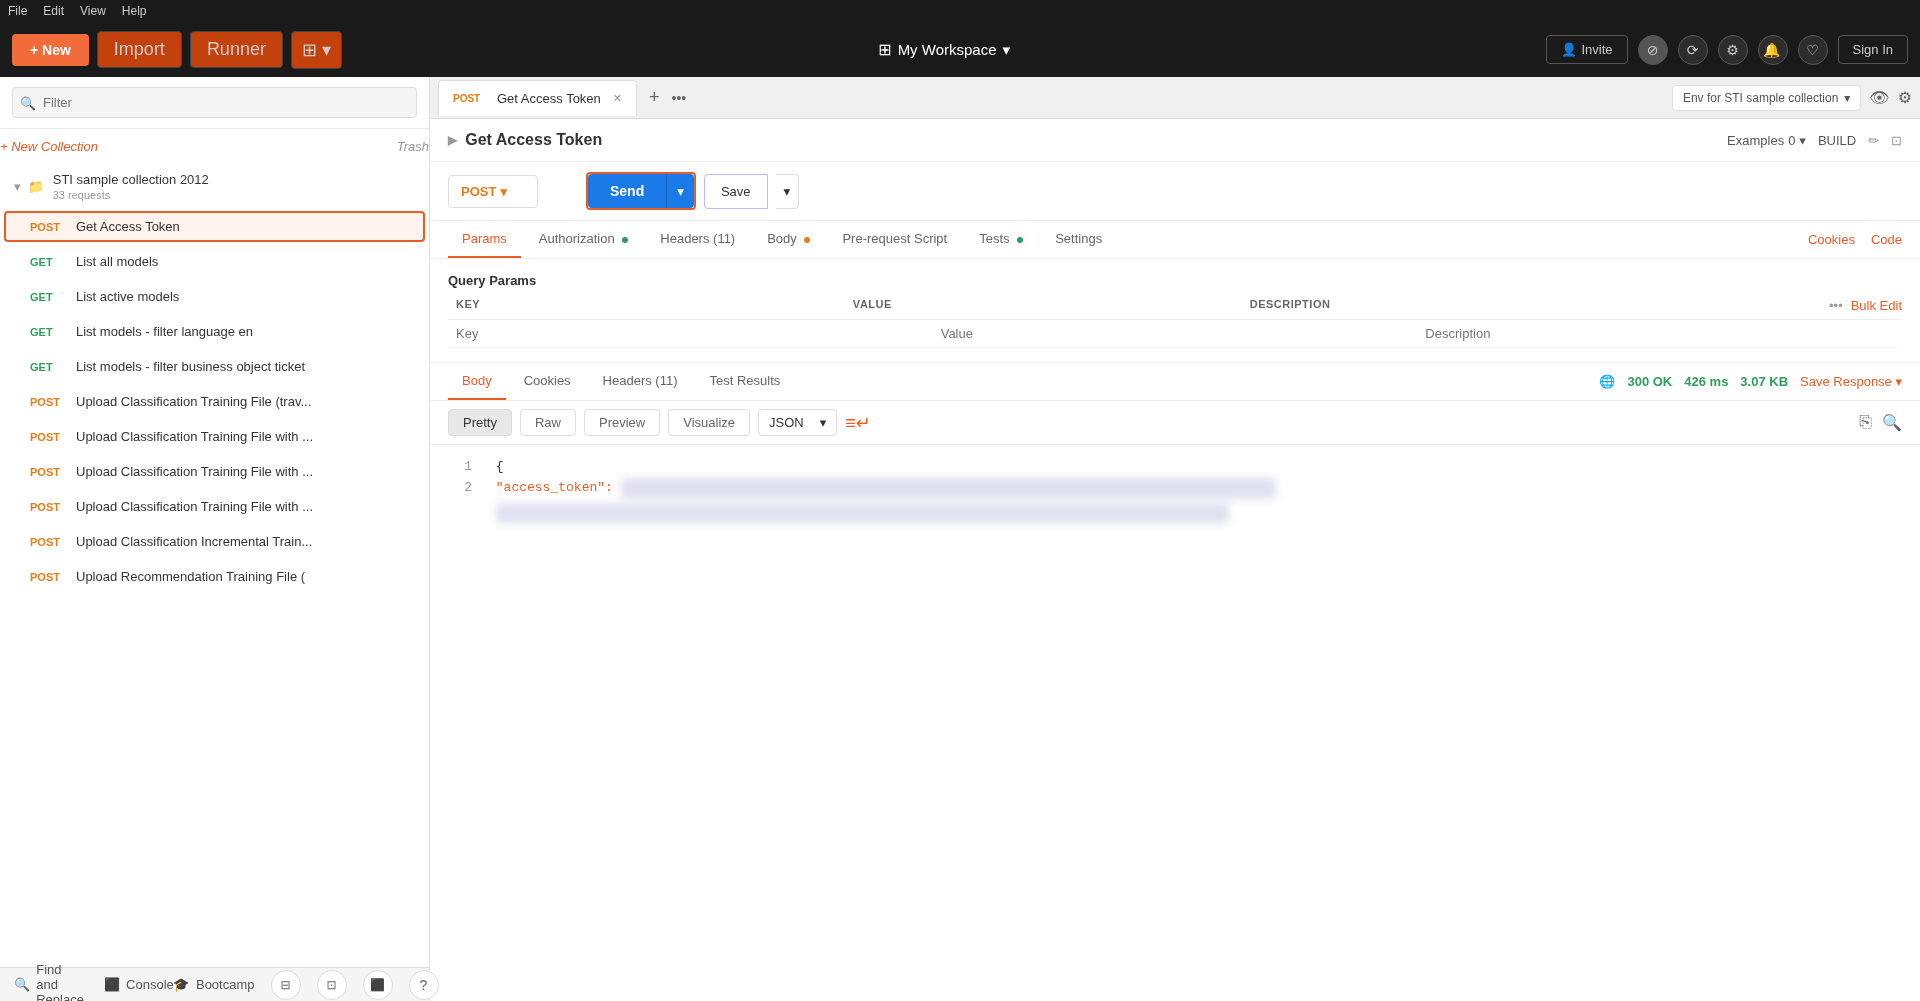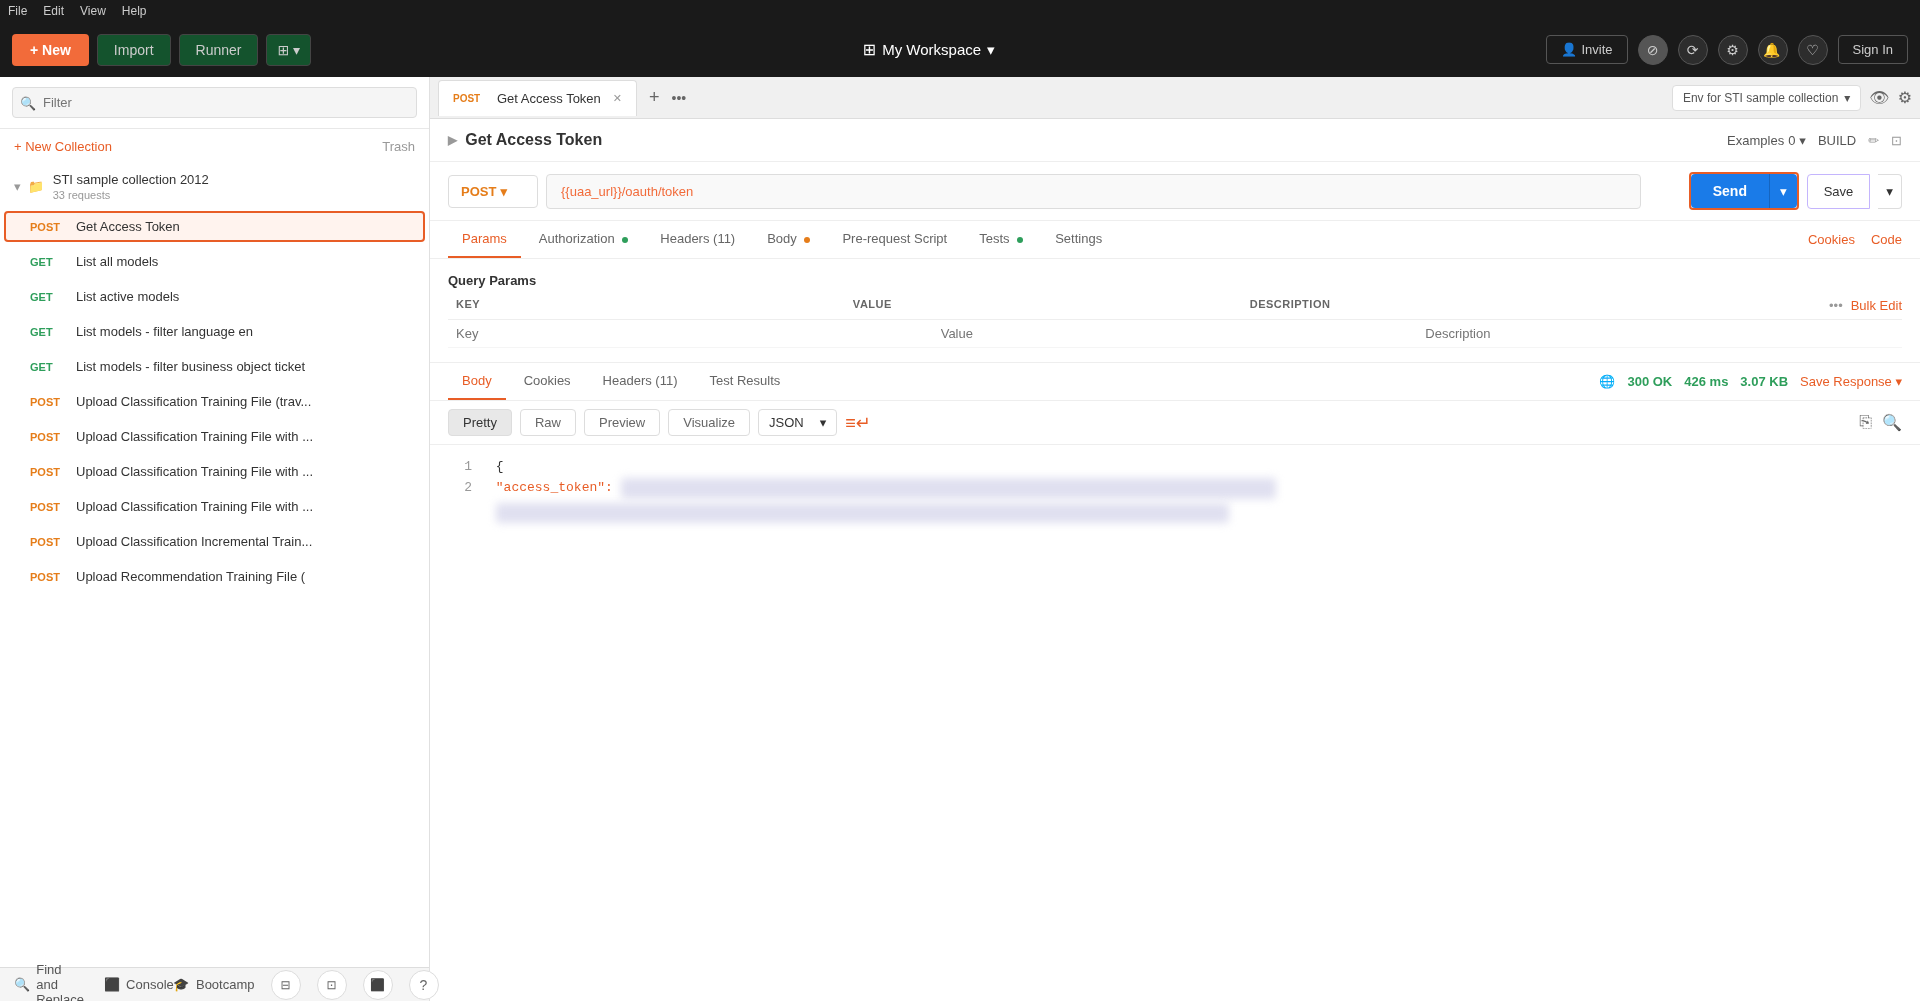--- a/index.html
+++ b/index.html
@@ -4,21 +4,21 @@
   <style>
     * { box-sizing: border-box; margin: 0; padding: 0; }
     body { font-family: -apple-system, BlinkMacSystemFont, 'Segoe UI', sans-serif; font-size: 13px; background: #fff; color: #333; overflow: hidden; height: 1001px; width: 1920px; }
 
     
     .topbar { display: flex; align-items: center; background: #1a1a1a; height: 55px; padding: 0 12px; gap: 8px; }
     .menu-bar { display: flex; gap: 16px; padding: 2px 8px; background: #1a1a1a; font-size: 12px; color: #ccc; height: 22px; align-items: center; }
     .menu-bar span { cursor: pointer; }
 
     .btn-new { background: #f26b3a; color: #fff; border: none; border-radius: 4px; padding: 8px 18px; font-size: 14px; font-weight: 600; cursor: pointer; display: flex; align-items: center; gap: 6px; }
-    .btn-topbar { background: #14532d; color: #ccc; border: 1px solid #444; border-radius: 4px; padding: 7px 16px; font-size: 14px; cursor: pointer; }
+    .btn-topbar { background: #c2410c; color: #ccc; border: 1px solid #444; border-radius: 4px; padding: 7px 16px; font-size: 18px; cursor: pointer; }
 
     .topbar-center { flex: 1; display: flex; justify-content: center; align-items: center; gap: 6px; }
     .workspace-btn { background: transparent; color: #fff; border: none; font-size: 15px; font-weight: 500; cursor: pointer; display: flex; align-items: center; gap: 6px; }
     .topbar-right { display: flex; align-items: center; gap: 10px; }
     .invite-btn { background: transparent; color: #ccc; border: 1px solid #555; border-radius: 4px; padding: 6px 14px; font-size: 13px; cursor: pointer; display: flex; align-items: center; gap: 4px; }
     .icon-circle { width: 30px; height: 30px; border-radius: 50%; background: #2d2d2d; border: 1px solid #555; display: flex; align-items: center; justify-content: center; cursor: pointer; color: #ccc; font-size: 14px; }
     .sign-in-btn { background: transparent; color: #ccc; border: 1px solid #555; border-radius: 4px; padding: 6px 14px; font-size: 13px; cursor: pointer; }
 
     
     .app-layout { display: flex; height: calc(1001px - 77px); }
@@ -27,21 +27,21 @@
     .sidebar { width: 430px; min-width: 430px; border-right: 1px solid #e0e0e0; display: flex; flex-direction: column; }
     .sidebar-search { padding: 10px 12px; border-bottom: 1px solid #e8e8e8; }
     .search-input { width: 100%; padding: 7px 10px 7px 30px; border: 1px solid #ddd; border-radius: 4px; font-size: 13px; background: #f5f5f5; color: #666; }
     .search-wrap { position: relative; }
     .search-icon { position: absolute; left: 8px; top: 50%; transform: translateY(-50%); color: #999; font-size: 13px; }
 
     .sidebar-tabs { display: flex; padding: 0 12px; border-bottom: 1px solid #e0e0e0; gap: 24px; }
     .sidebar-tab { padding: 10px 0; font-size: 14px; color: #666; cursor: pointer; border-bottom: 2px solid transparent; }
     .sidebar-tab.active { color: #e85d26; border-bottom-color: #e85d26; font-weight: 500; }
 
-    .sidebar-actions { display: flex; justify-content: space-between; align-items: flex-end; padding: 10px 14px; }
+    .sidebar-actions { display: flex; justify-content: space-between; align-items: flex-end; padding: 10px 0; font-style: italic; }
     .new-collection-btn { color: #e85d26; font-size: 13px; cursor: pointer; font-weight: 500; }
     .trash-btn { color: #999; font-size: 13px; cursor: pointer; }
 
     .collection-header { display: flex; align-items: center; gap: 8px; padding: 8px 14px; cursor: pointer; }
     .collection-name { font-size: 13px; font-weight: 500; color: #333; }
     .collection-count { font-size: 11px; color: #999; margin-top: 2px; }
 
     .request-list { overflow-y: auto; flex: 1; }
     .request-item { display: flex; align-items: center; gap: 10px; padding: 8px 14px 8px 28px; cursor: pointer; border: 2px solid transparent; }
     .request-item.active { background: #fff3ee; border: 2px solid #e85d26; border-radius: 4px; margin: 2px 4px; padding: 6px 10px 6px 24px; }
@@ -305,21 +305,20 @@
         <span style="color:#999; cursor:pointer;">✏</span>
         <span style="color:#999; cursor:pointer;">⊡</span>
       </div>
     </div>
 
     <div class="url-bar">
       <div class="method-select">
         <span>POST</span>
         <span>▾</span>
       </div>
-      <input class="url-input" type="text" value="{{uaa_url}}/oauth/token" style="">
       <div class="send-group">
         <button class="send-btn">Send</button>
         <button class="send-dropdown">▾</button>
       </div>
       <button class="save-btn">Save</button>
       <button class="save-dropdown">▾</button>
     </div>
 
     <div class="req-tabs">
       <div class="req-tab active">Params</div>

